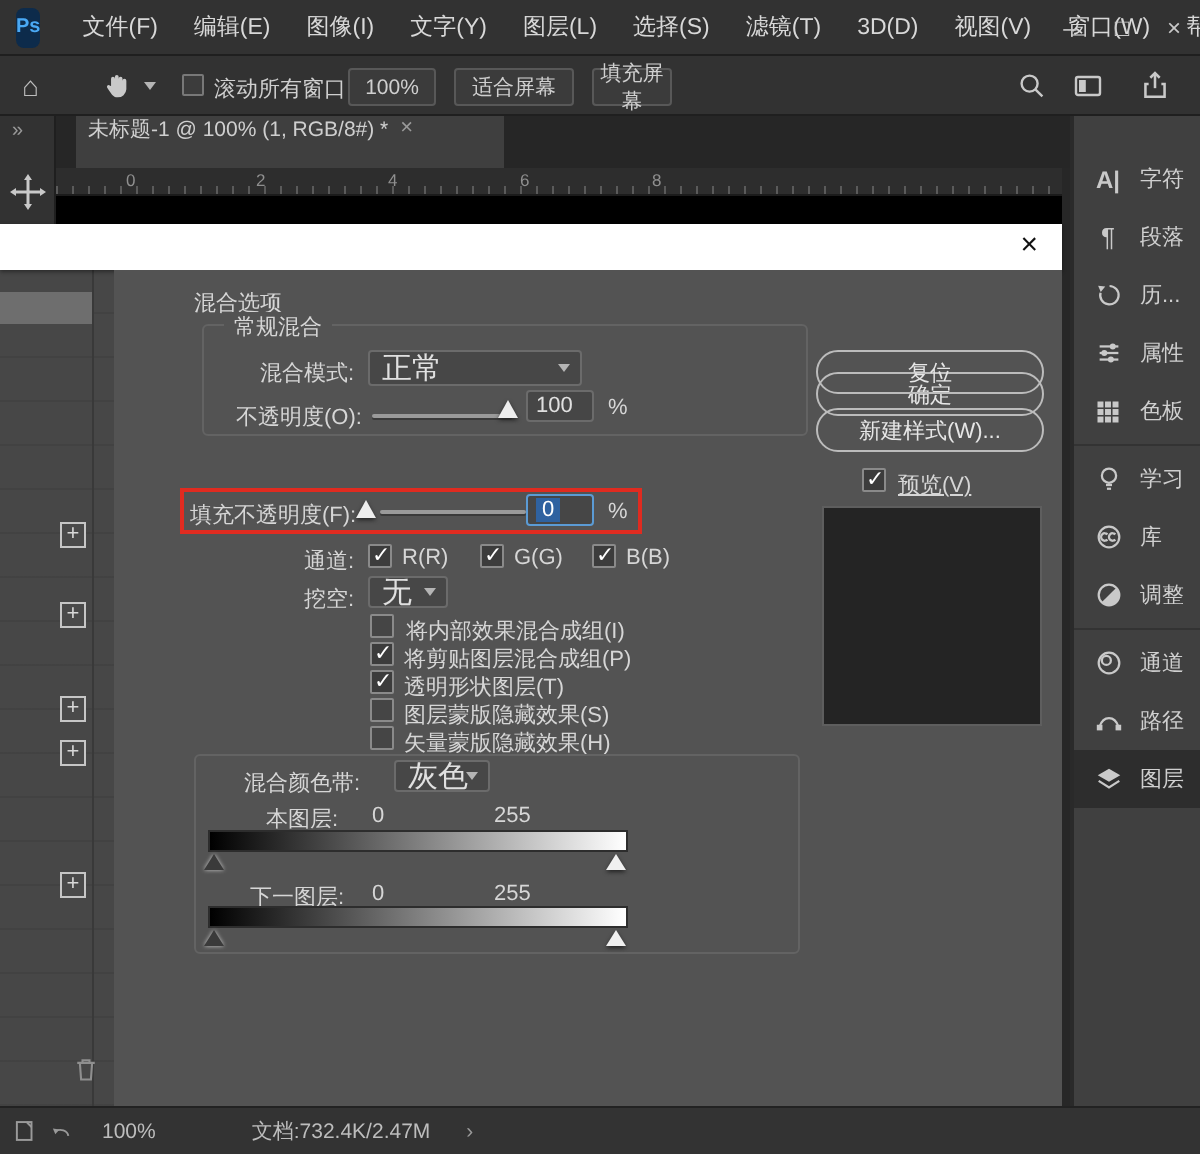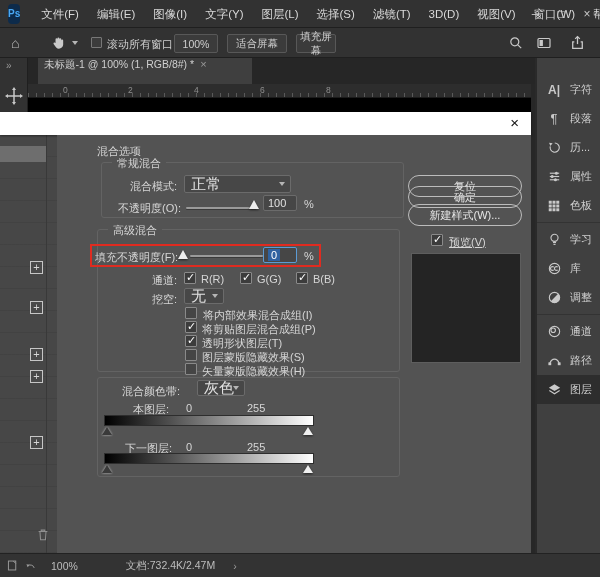--- a/index.html
+++ b/index.html
@@ -204,23 +204,20 @@
       <span class="chev-down"></span>
     </div>
     <span class="dlg-label" style="left:61px;top:66px;">不透明度(O):</span>
     <div class="slider-track" style="left:129px;top:72px;width:70px;"></div>
     <div class="tri-thumb" style="left:192px;top:65px;"></div>
     <div class="val-box" style="left:206px;top:60px;width:34px;">
       <span>100</span>
     </div>
     <span class="dlg-label" style="left:247px;top:63px;">%</span>
 
-    <div class="group-box" style="left:40px;top:94px;width:303px;height:143px;">
-      <span class="group-legend">高级混合</span>
-    </div>
 
     <div class="red-box" style="left:33px;top:109px;width:231px;height:23px;"></div>
     <span class="dlg-label" style="left:38px;top:115px;">填充不透明度(F):</span>
     <div class="tri-thumb" style="left:121px;top:115px;"></div>
     <div class="slider-track" style="left:133px;top:120px;width:73px;"></div>
     <div class="val-box focused" style="left:206px;top:112px;width:34px;">
       <span class="val-sel">0</span>
     </div>
     <span class="dlg-label" style="left:247px;top:115px;">%</span>
 

